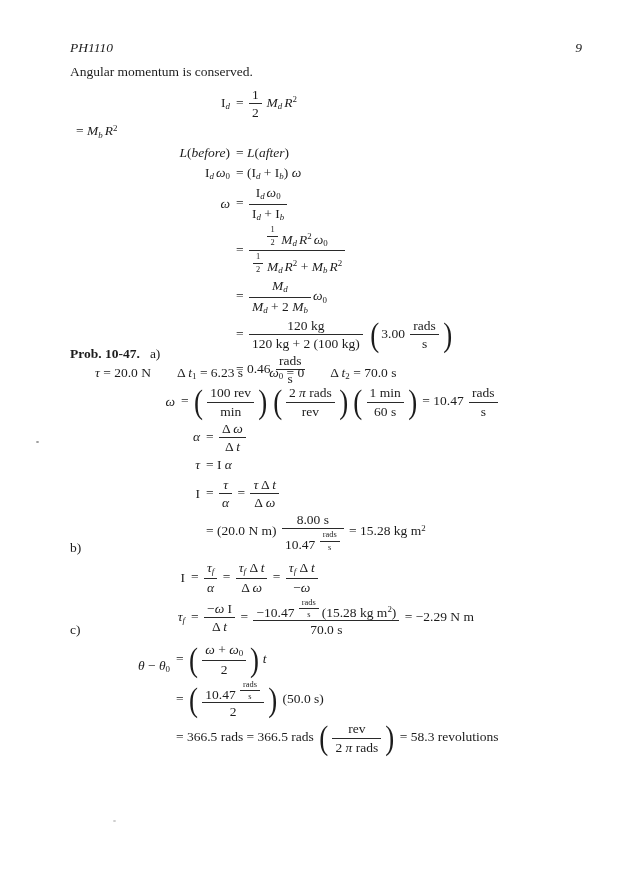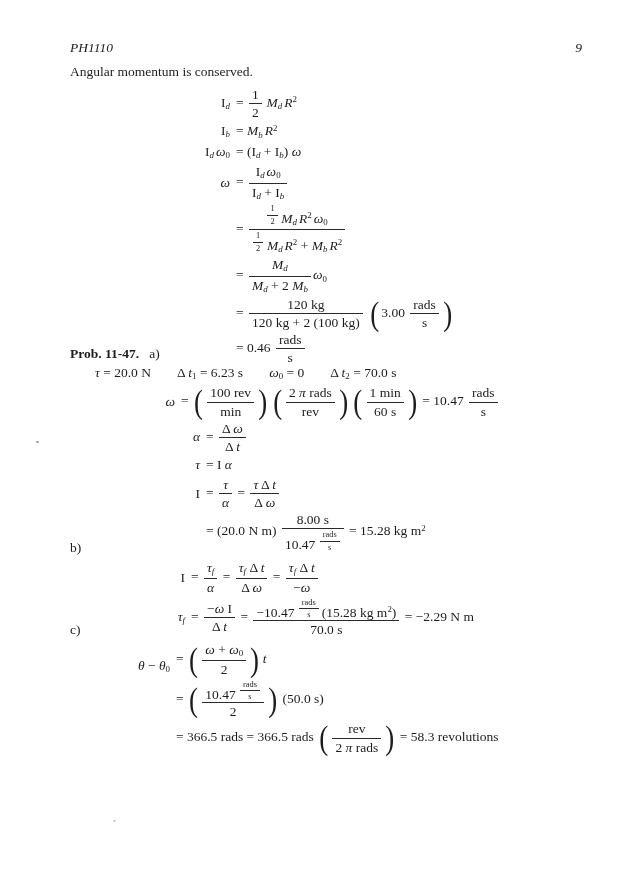--- a/index.html
+++ b/index.html
@@ -58,22 +58,25 @@
   </div>
 
   <div class="intro">Angular momentum is conserved.</div>
 
   <div class="sec sec-cons">
       <div class="eqline">
         <span class="lhs" style="width: 160px;"><span class="rm">I</span><span class="sb"><span class="it">d</span></span></span>
         <span class="rhs"><span class="rm">= </span><span class="fr"><span class="nm"><span class="rm">1</span></span><span class="dn"><span class="rm">2</span></span></span><span style="display: inline-block; width: 0.2em;"></span><span class="it">M</span><span class="sb"><span class="it">d</span></span><span style="display: inline-block; width: 0.15em;"></span><span class="it">R</span><span class="su"><span class="rm">2</span></span></span>
       </div>
       <div class="eqline">
-        <span class="lhs" style="width: 160px;"><span class="rm">I</span><span class="sb"><span class="it">b</span></span></span>
         <span class="rhs"><span class="rm">= </span><span class="it">M</span><span class="sb"><span class="it">b</span></span><span style="display: inline-block; width: 0.15em;"></span><span class="it">R</span><span class="su"><span class="rm">2</span></span></span>
+      </div>
+      <div class="eqline">
+        <span class="lhs" style="width: 160px;"><span class="it">L</span><span class="rm">(</span><span class="it">before</span><span class="rm">)</span></span>
+        <span class="rhs"><span class="rm">= </span><span class="it">L</span><span class="rm">(</span><span class="it">after</span><span class="rm">)</span></span>
       </div>
       <div class="eqline">
         <span class="lhs" style="width: 160px;"><span class="rm">I</span><span class="sb"><span class="it">d</span></span><span style="display: inline-block; width: 0.15em;"></span><span class="it">ω</span><span class="sb"><span class="rm">0</span></span></span>
         <span class="rhs"><span class="rm">= (I</span><span class="sb"><span class="it">d</span></span><span class="rm"> + I</span><span class="sb"><span class="it">b</span></span><span class="rm">) </span><span class="it">ω</span></span>
       </div>
       <div class="eqline">
         <span class="lhs" style="width: 160px;"><span class="it">ω</span></span>
         <span class="rhs"><span class="rm">= </span><span class="fr"><span class="nm"><span class="rm">I</span><span class="sb"><span class="it">d</span></span><span style="display: inline-block; width: 0.15em;"></span><span class="it">ω</span><span class="sb"><span class="rm">0</span></span></span><span class="dn"><span class="rm">I</span><span class="sb"><span class="it">d</span></span><span class="rm"> + I</span><span class="sb"><span class="it">b</span></span></span></span></span>
       </div>
       <div class="eqline">
@@ -89,21 +92,21 @@
         <span class="rhs"><span class="rm">= </span><span class="fr"><span class="nm"><span class="rm">120 kg</span></span><span class="dn"><span class="rm">120 kg + 2 (100 kg)</span></span></span><span style="display: inline-block; width: 0.25em;"></span><span class="bg">(</span><span class="rm">3.00 </span><span class="fr"><span class="nm"><span class="rm">rads</span></span><span class="dn"><span class="rm">s</span></span></span><span class="bg">)</span></span>
       </div>
       <div class="eqline">
         <span class="lhs" style="width: 160px;"></span>
         <span class="rhs"><span class="rm">= 0.46 </span><span class="fr"><span class="nm"><span class="rm">rads</span></span><span class="dn"><span class="rm">s</span></span></span></span>
       </div>
     </div>
 
   <div class="sec sec-a">
     <div class="probline">
-      <span>Prob. 11-47.</span><span class="part">a)</span>
+      <span>Prob. 10-47.</span><span class="part">a)</span>
     </div>
     <div class="given">
         <span><span class="it">τ</span><span class="rm"> = 20.0 N</span></span>
         <span><span class="rm">Δ </span><span class="it">t</span><span class="sb"><span class="rm">1</span></span><span class="rm"> = 6.23 s</span></span>
         <span><span class="it">ω</span><span class="sb"><span class="rm">0</span></span><span class="rm"> = 0</span></span>
         <span><span class="rm">Δ </span><span class="it">t</span><span class="sb"><span class="rm">2</span></span><span class="rm"> = 70.0 s</span></span>
       </div>
     <div class="eqs">
         <div class="eqline">
           <span class="lhs" style="width: 105px;"><span class="it">ω</span></span>

